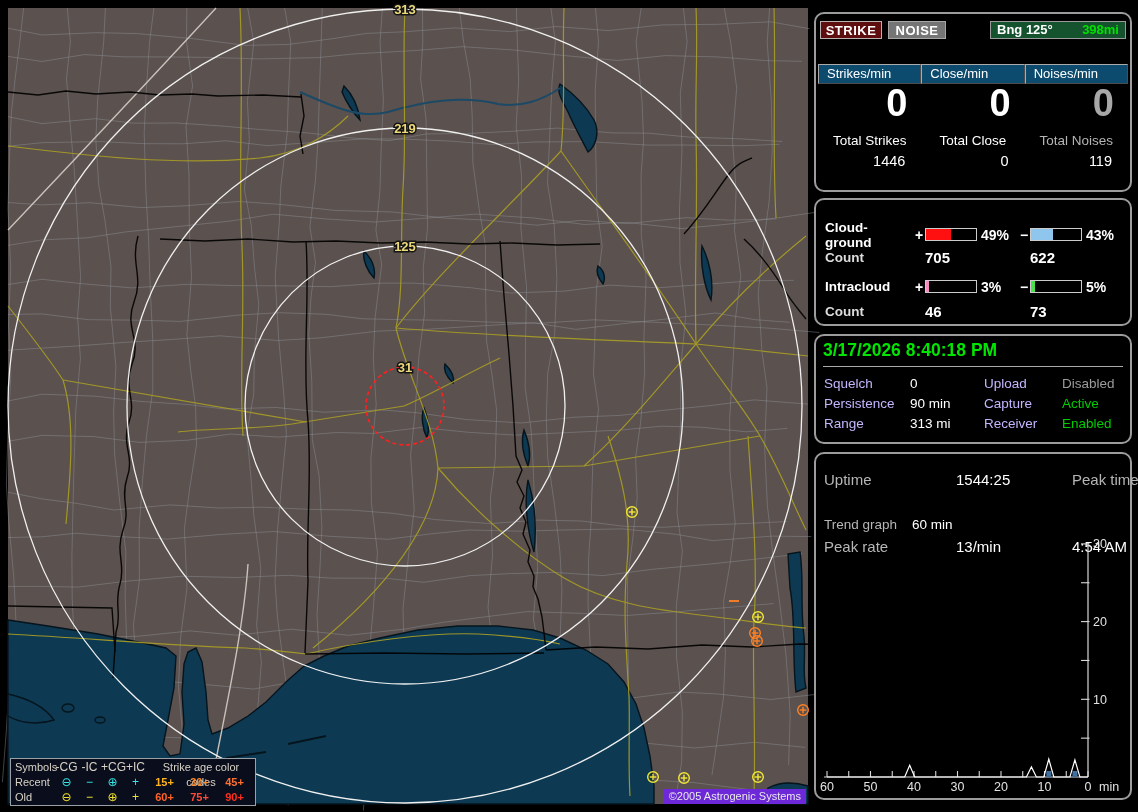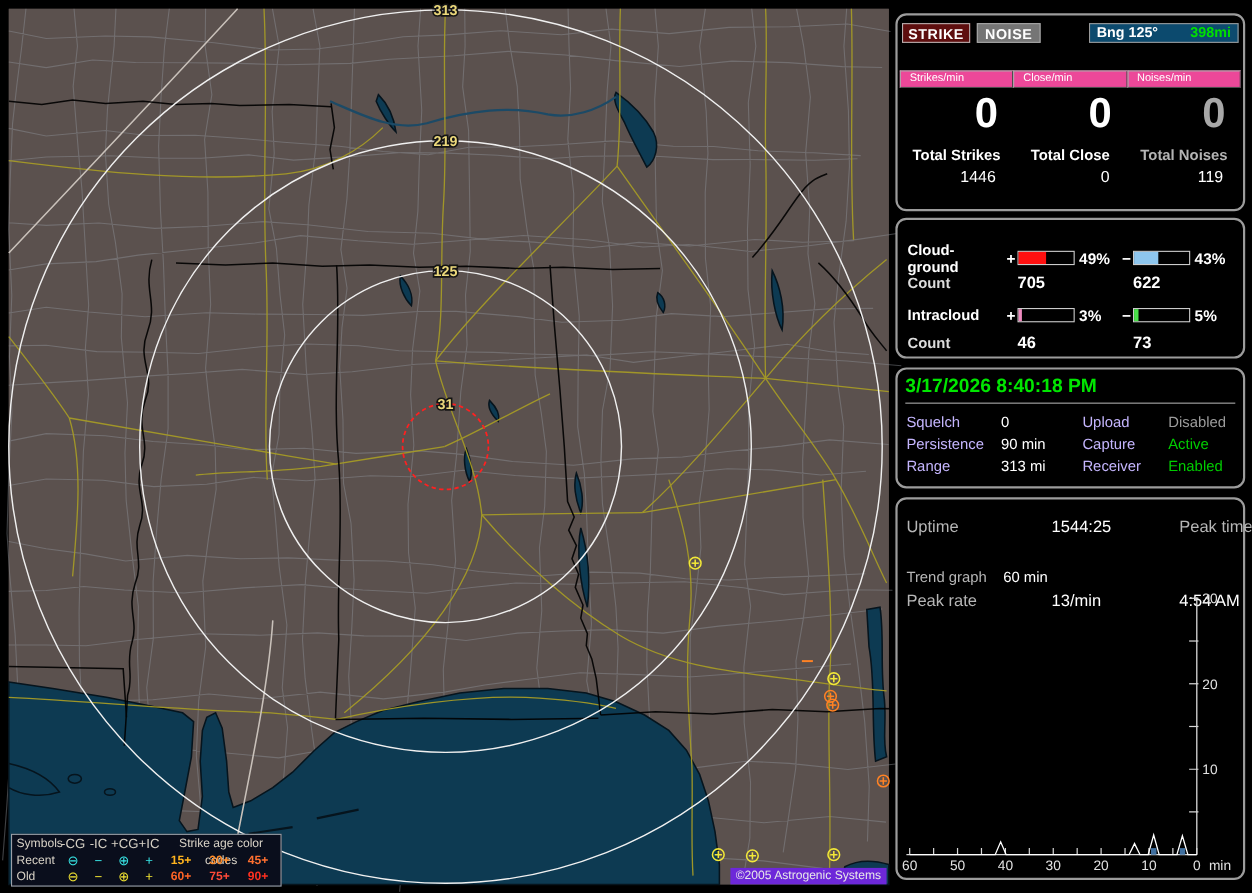--- a/index.html
+++ b/index.html
@@ -24,32 +24,32 @@
   #box1{top:4px;height:180px;}
   #box2{top:190px;height:128px;}
   #box3{top:326px;height:110px;}
   #box4{top:444px;height:348px;}
   
   .row-buttons{position:absolute;top:6px;left:4px;right:4px;height:20px;display:flex;align-items:center;}
   .btn{height:18px;line-height:17px;text-align:center;font-weight:bold;font-size:13px;letter-spacing:0.5px;
        border:1px solid #a6a6a6;box-sizing:border-box;color:#fff;cursor:default;}
   #strike-btn{width:62px;background:#5e0e0e;border-color:#b9b0b0;}
   #noise-btn{width:58px;background:#757575;margin-left:6px;}
-  .bng{margin-left:auto;width:136px;height:18px;line-height:16px;background:#0c4a6e;border:1px solid #9a9a9a;
+  .bng{margin-left:auto;width:136px;height:18px;line-height:16px;background:#14532d;border:1px solid #9a9a9a;
        box-sizing:border-box;display:flex;justify-content:space-between;padding:0 6px;font-weight:bold;font-size:13px;}
   .bng .dist-val{color:#00e000;}
   .cols{position:absolute;top:50px;left:2px;right:2px;display:grid;grid-template-columns:1fr 1fr 1fr;}
-  .chip{margin:0 auto;background:#ec4899;color:#fff;font-size:10px;padding:1px 8px 2px 8px;
+  .chip{margin:0 auto;background:#0c4a6e;color:#fff;font-size:13px;padding:1px 8px 2px 8px;
         border:1px solid;border-color:#ababab #4d4d4d #4d4d4d #ababab;}
   .rates{position:absolute;top:68px;left:2px;right:2px;display:grid;grid-template-columns:1fr 1fr 1fr;}
   .rate{font-size:38px;font-weight:bold;text-align:right;padding-right:14px;line-height:42px;}
   .dimtxt{color:#a8a8a8 !important;}
   .dimtxt2{color:#b4b4b4 !important;}
   .totals-l{position:absolute;top:119px;left:2px;right:2px;display:grid;grid-template-columns:1fr 1fr 1fr;}
-  .total-label{font-size:13.5px;text-align:center;font-weight:bold;}
+  .total-label{font-size:13.5px;text-align:center;}
   .totals-v{position:absolute;top:139px;left:2px;right:2px;display:grid;grid-template-columns:1fr 1fr 1fr;}
   .total-value{font-size:14.5px;text-align:right;padding-right:16px;}
   
   .dist-title{position:absolute;top:5px;left:7px;right:7px;font-size:13px;color:#d4d4d4;
               padding-bottom:3px;border-bottom:1px solid #c0c0c0;}
   .drow{position:absolute;left:9px;right:4px;height:15px;display:flex;align-items:center;}
   .dlabel{width:88px;font-weight:bold;font-size:13.5px;}
   .dsign{width:12px;font-weight:bold;font-size:14px;text-align:center;}
   .dbar{width:52px;height:13px;border:1px solid #cccccc;background:#000;box-sizing:border-box;}
   .dbar .fill{display:block;height:100%;}

